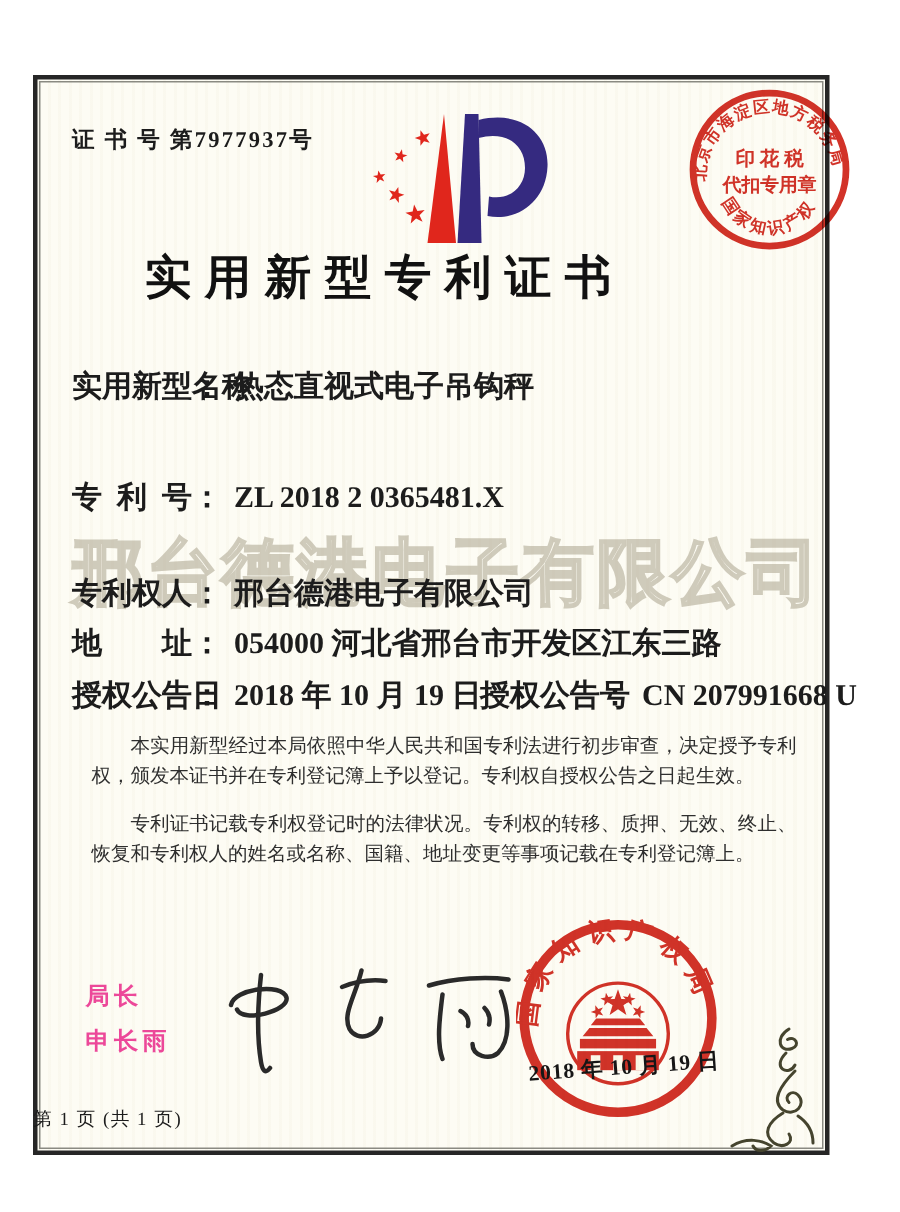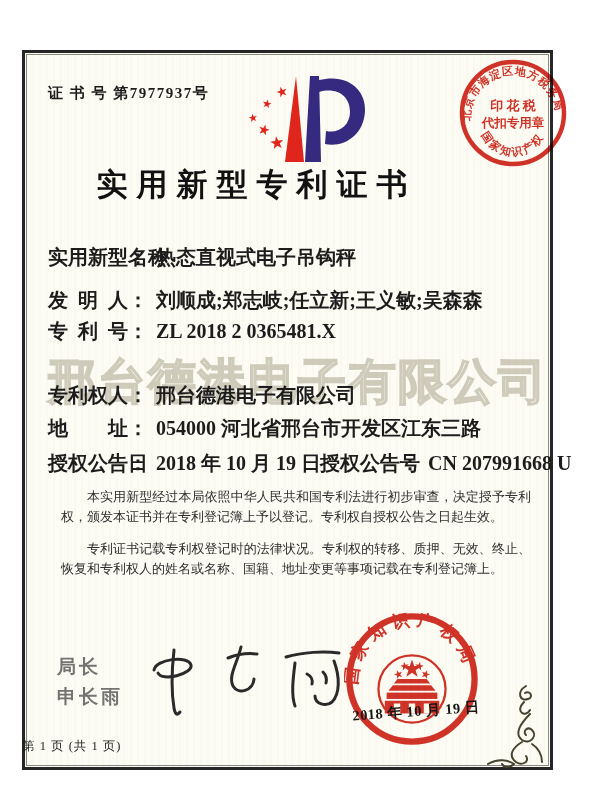--- a/index.html
+++ b/index.html
@@ -26,22 +26,22 @@
   .colon{margin-right:8px;}
   .col2{position:absolute;left:272px;top:0;}
   .paras{left:48px;top:474px;width:496px;font-size:13px;line-height:19.5px;text-align:justify;color:#2e2e2e;}
   .paras p{margin:13px;text-indent:2em;}
   .watermark{
     left:38px;top:350px;width:520px;text-align:center;font-size:48px;font-weight:700;
     letter-spacing:2px;color:transparent;-webkit-text-stroke:1.6px rgba(170,163,140,0.55);
     white-space:nowrap;z-index:1;pointer-events:none;font-family:"Liberation Sans",sans-serif;
   }
   .ontop{z-index:2;}
-  .sig-title,.sig-name{left:57px;font-size:19px;font-weight:700;letter-spacing:3px;
-    font-family:"Liberation Sans","DejaVu Sans",sans-serif;color:#737373;}
+  .sig-title,.sig-name{left:57px;font-size:16px;font-weight:700;letter-spacing:3px;
+    font-family:"Liberation Sans","DejaVu Sans",sans-serif;color:#ec4899;}
   .sig-title{top:654px;}
   .sig-name{top:684px;}
   .footer{left:22px;top:738px;width:447px;text-align:left;font-size:12.5px;letter-spacing:1px;}
   .seal{mix-blend-mode:multiply;opacity:0.93;}
   .seal-date{
     left:338px;top:702px;width:156px;text-align:center;font-size:14.5px;font-weight:700;
     transform:rotate(-4deg);color:#161616;white-space:nowrap;z-index:4;letter-spacing:0.5px;
   }
   .speck{position:absolute;border-radius:50%;background:rgba(90,85,70,0.55);}
 </style>
@@ -76,23 +76,20 @@
     </g>
     <polygon points="64,6 53,92 72,92" fill="#e0261c"></polygon>
     <polygon points="78,6 73,92 89,92 87,6" fill="#352a80"></polygon>
     <path fill="#352a80" d="M87,10 C116,3 134,20 133,41 C132,65 112,78 93,74 L94,61 C107,64 118,55 118,42 C118,26 105,17 87,22 Z"></path>
   </svg>
 
   <div class="abs title ontop">实用新型专利证书</div>
 
   <div class="abs row ontop" style="top:244px;">
     <span class="lbl">实用新型名称</span><span class="colon">：</span><span>热态直视式电子吊钩秤</span>
-  </div>
-  <div class="abs row ontop" style="top:287px;">
-    <span class="lbl">发明人</span><span class="colon">：</span><span>刘顺成;郑志岐;任立新;王义敏;吴森森</span>
   </div>
   <div class="abs row ontop" style="top:318px;">
     <span class="lbl">专利号</span><span class="colon">：</span><span>ZL 2018 2 0365481.X</span>
   </div>
   <div class="abs row ontop" style="top:382px;">
     <span class="lbl">专利权人</span><span class="colon">：</span><span>邢台德港电子有限公司</span>
   </div>
   <div class="abs row ontop" style="top:415px;">
     <span class="lbl">地址</span><span class="colon">：</span><span>054000 河北省邢台市开发区江东三路</span>
   </div>

